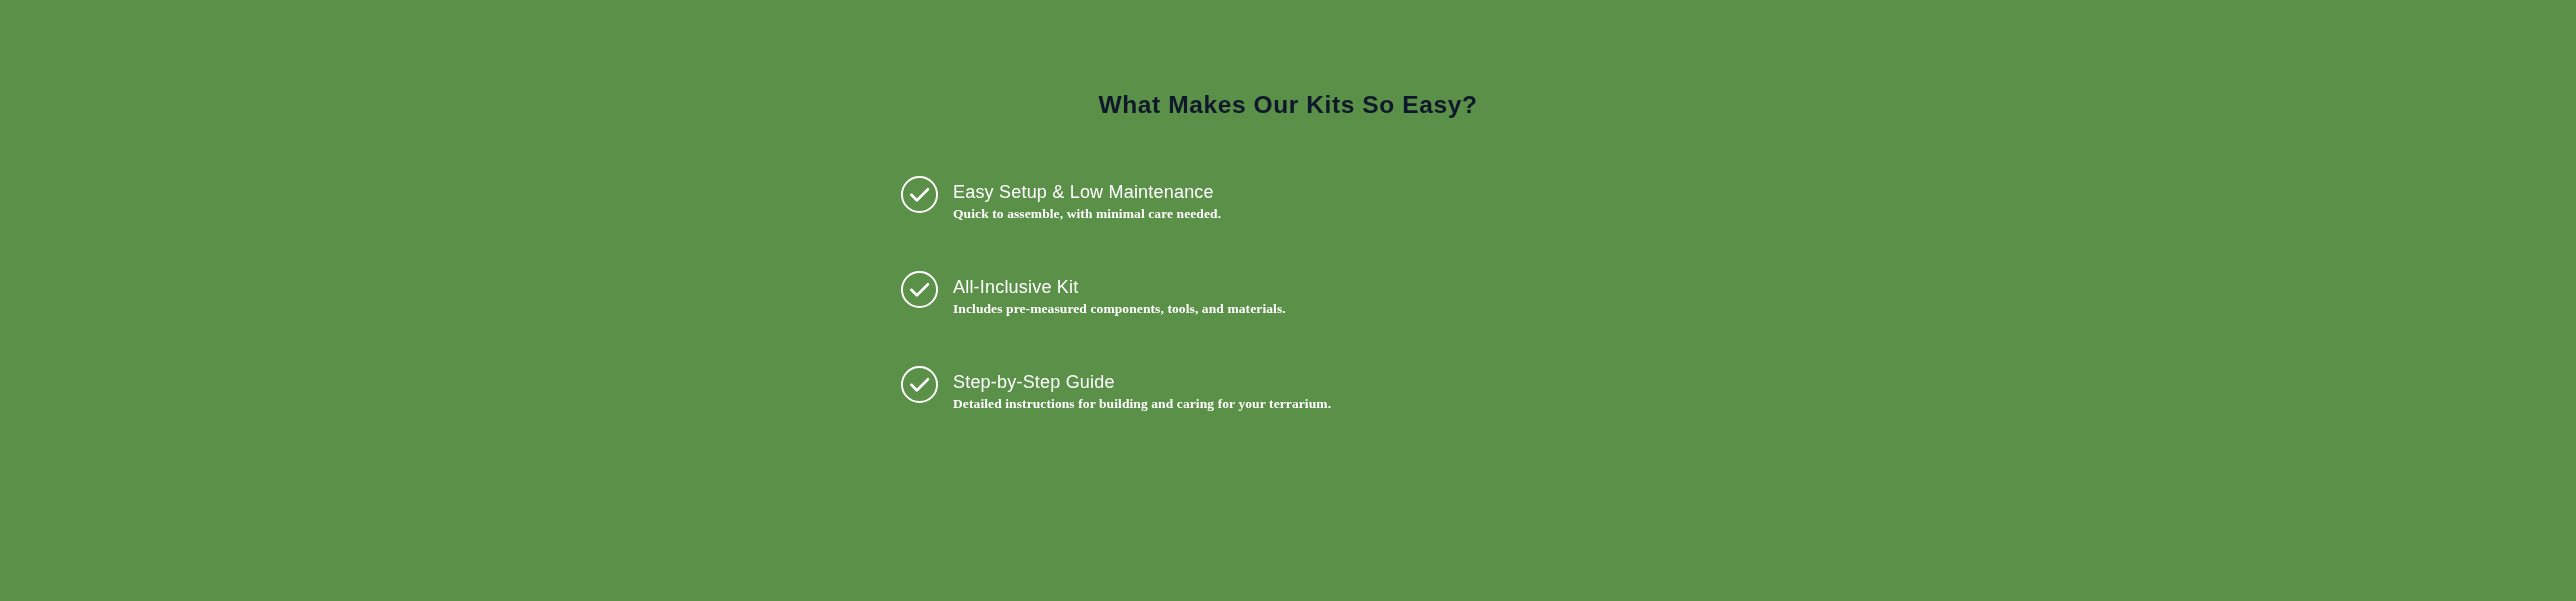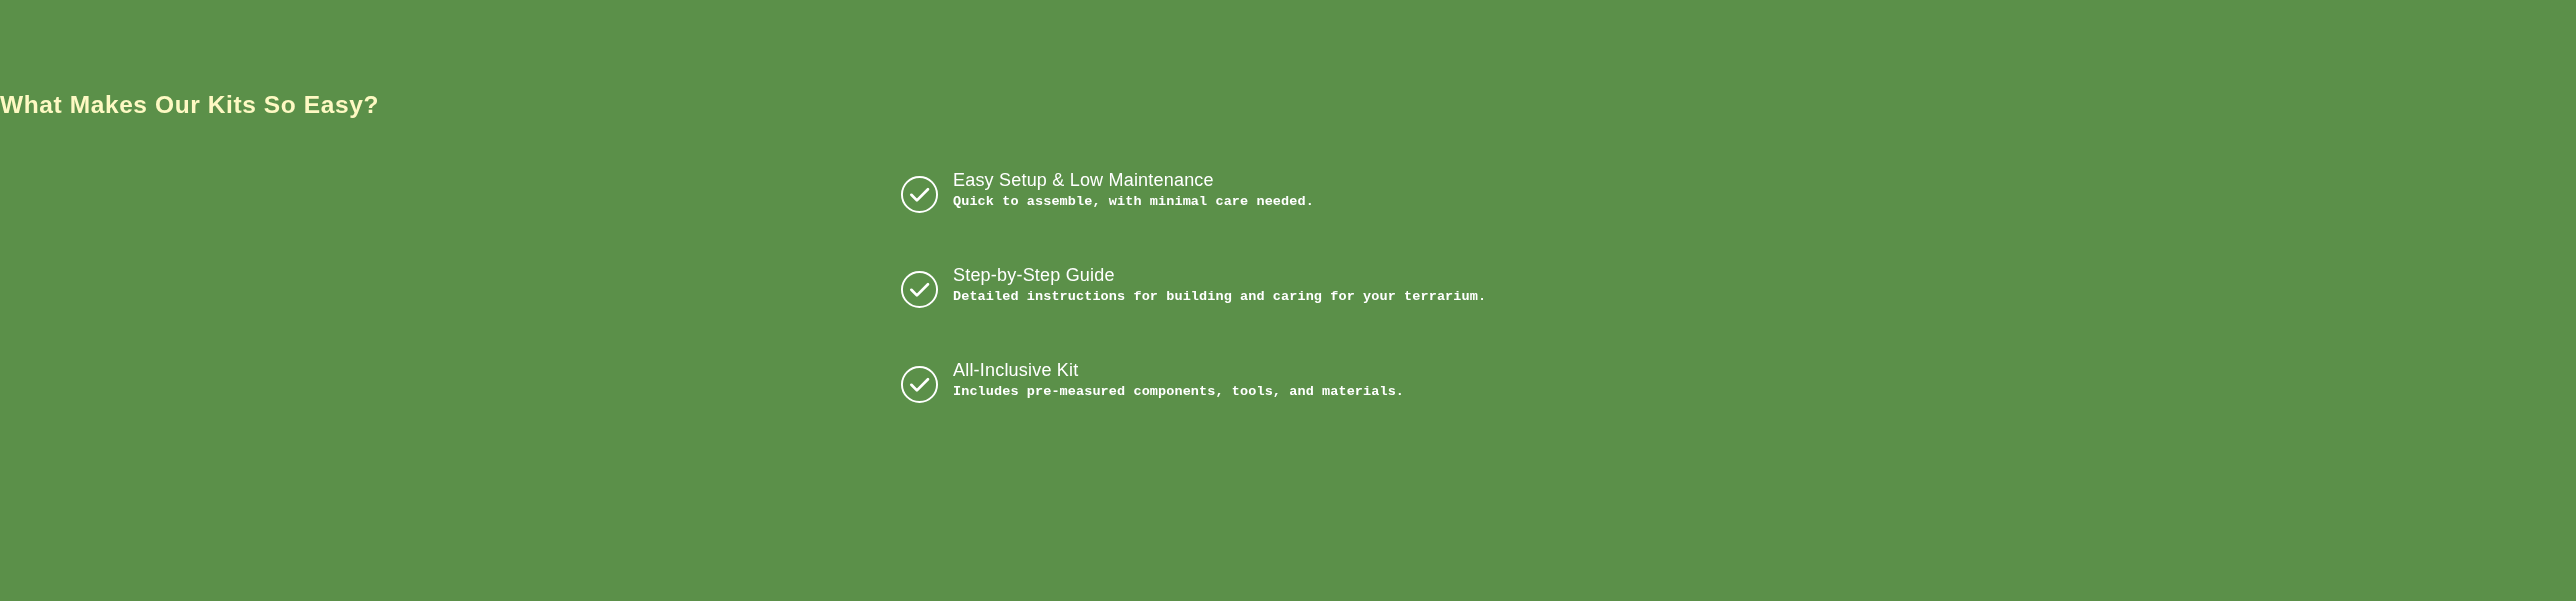--- a/index.html
+++ b/index.html
@@ -25,22 +25,22 @@
     left: 0;
     top: 0;
     width: 2576px;
     height: 601px;
   }
   .section-title {
     position: absolute;
     left: 0;
     top: 70px;
     width: 2576px;
-    text-align: left;
-    color: #fef9c3;
+    text-align: center;
+    color: #0f172a;
     font-family: "Liberation Sans", sans-serif;
     font-size: 24.5px;
     font-weight: bold;
     letter-spacing: 0.6px;
     line-height: 1.2;
     white-space: nowrap;
   }
   .benefits-list {
     position: absolute;
     left: 900px;
@@ -61,33 +61,34 @@
     margin-right: 14px;
   }
   .benefit-icon svg {
     display: block;
     width: 39px;
     height: 39px;
   }
   .benefit-text {
     flex: 1 1 auto;
     padding-top: 0px;
+    margin-top: 12px;
   }
   .benefit-title {
     color: #FFFFFF;
     font-family: "Liberation Sans", sans-serif;
     font-size: 18px;
     font-weight: 400;
     letter-spacing: 0.2px;
     line-height: 22px;
     white-space: nowrap;
   }
   .benefit-desc {
     color: #FFFFFF;
-    font-family: Liberation Mono, monospace;
+    font-family: Liberation Serif, serif;
     font-size: 13.5px;
     font-weight: bold;
     letter-spacing: 0.1px;
     line-height: 18px;
     margin-top: 1.9px;
     white-space: nowrap;
   }
 </style>
 </head>
 <body>
@@ -113,35 +114,35 @@
       </div>
 
       <div class="benefit-item">
         <span class="benefit-icon">
           <svg viewBox="0 0 60 60" xmlns="http://www.w3.org/2000/svg">
             <circle cx="30" cy="30" r="27" fill="none" stroke="#FFFFFF" stroke-width="3"></circle>
             <path d="M17.5 30.5 L26 39 L43 22" fill="none" stroke="#FFFFFF" stroke-width="4.2" stroke-linecap="round" stroke-linejoin="round"></path>
           </svg>
         </span>
         <div class="benefit-text">
-          <div class="benefit-title">Step-by-Step Guide</div>
-          <div class="benefit-desc">Detailed instructions for building and caring for your terrarium.</div>
+          <div class="benefit-title">All-Inclusive Kit</div>
+          <div class="benefit-desc">Includes pre-measured components, tools, and materials.</div>
         </div>
       </div>
 
       <div class="benefit-item">
         <span class="benefit-icon">
           <svg viewBox="0 0 60 60" xmlns="http://www.w3.org/2000/svg">
             <circle cx="30" cy="30" r="27" fill="none" stroke="#FFFFFF" stroke-width="3"></circle>
             <path d="M17.5 30.5 L26 39 L43 22" fill="none" stroke="#FFFFFF" stroke-width="4.2" stroke-linecap="round" stroke-linejoin="round"></path>
           </svg>
         </span>
         <div class="benefit-text">
-          <div class="benefit-title">All-Inclusive Kit</div>
-          <div class="benefit-desc">Includes pre-measured components, tools, and materials.</div>
+          <div class="benefit-title">Step-by-Step Guide</div>
+          <div class="benefit-desc">Detailed instructions for building and caring for your terrarium.</div>
         </div>
       </div>
 
 
     </div>
   </div>
 </div>
 
 
 </body></html>

